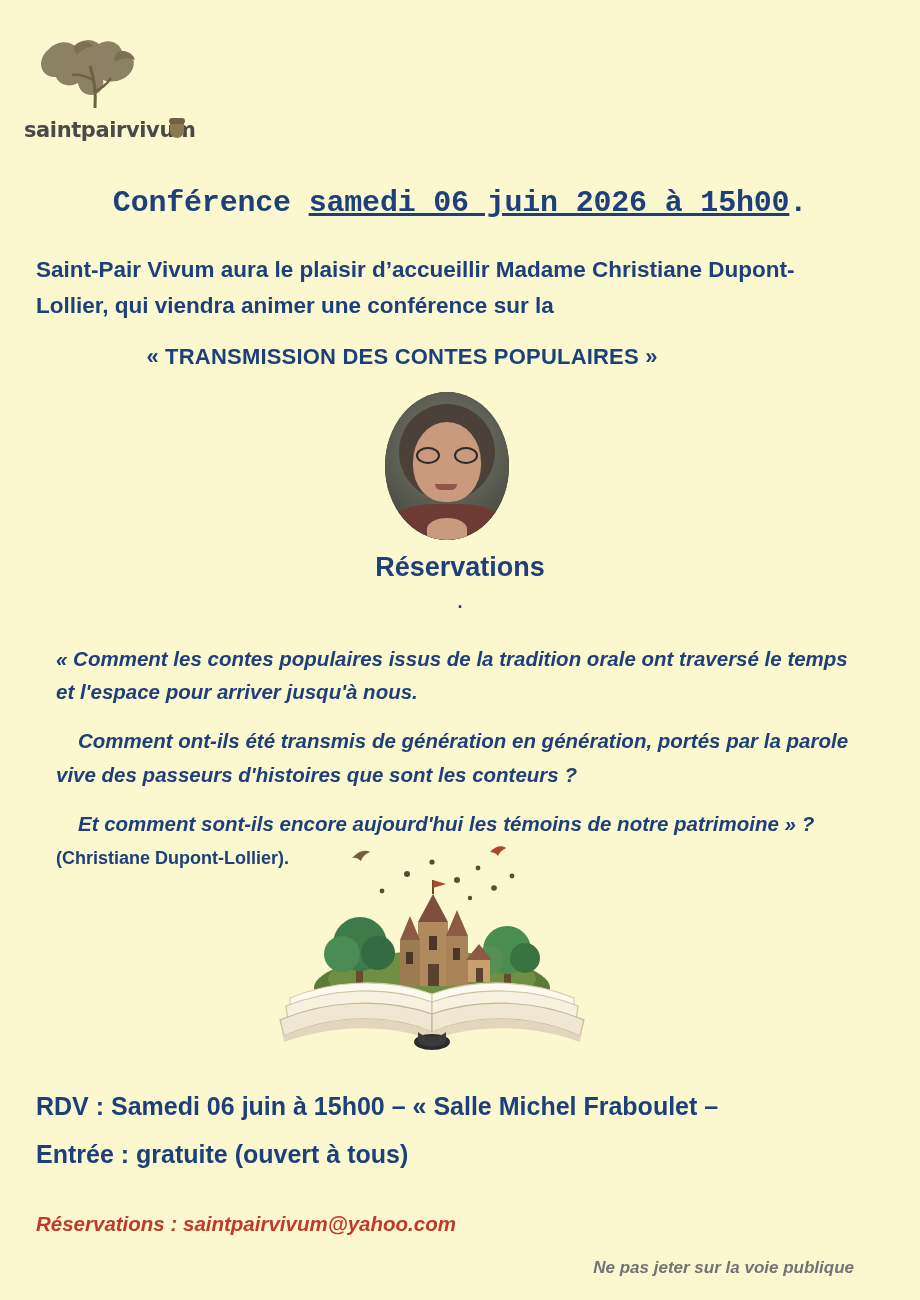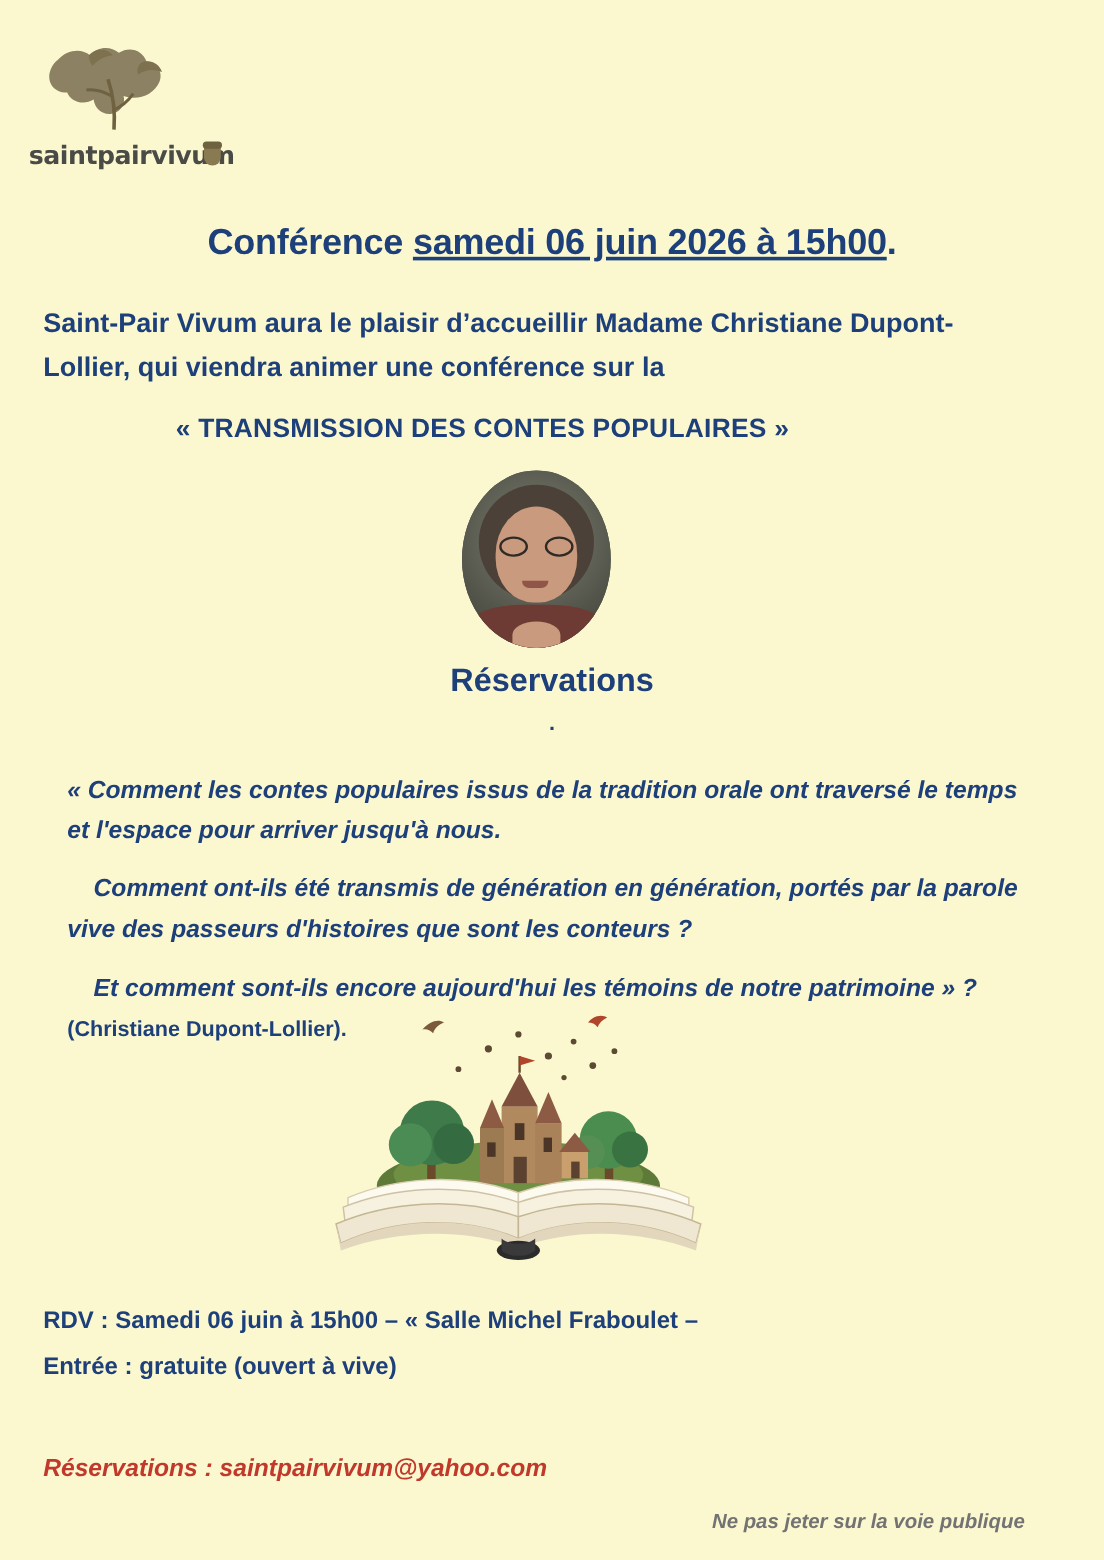--- a/index.html
+++ b/index.html
@@ -73,20 +73,21 @@
   .title {
     position: absolute;
     left: 0;
     top: 186px;
     width: 920px;
     text-align: center;
     font-size: 30px;
     font-weight: 700;
     letter-spacing: -0.2px;
     color: #1d3f7a;
+    font-family: Liberation Mono, monospace;
   }
   .title .u { text-decoration: underline; }
 
   .intro {
     position: absolute;
     left: 36px;
     top: 252px;
     width: 800px;
     font-size: 22.5px;
     font-weight: 700;
@@ -238,21 +239,21 @@
     width: 400px;
     height: 230px;
   }
 
   
   .info {
     position: absolute;
     left: 36px;
     top: 1082px;
     width: 840px;
-    font-size: 20px;
+    font-size: 25px;
     font-weight: 700;
     line-height: 1.92;
     color: #1d3f7a;
   }
   .info p { margin: 0; }
 
   .reservations {
     position: absolute;
     left: 36px;
     top: 1212px;
@@ -384,21 +385,21 @@
       <path d="M200 178 C252 160 310 166 352 184 L348 200 C304 180 248 176 200 196 Z" fill="#efe7d2" stroke="#c4b694" stroke-width="1.2"></path>
       <path d="M48 184 L52 206 C96 190 152 186 200 204 L200 196 C152 176 96 180 52 200 Z" fill="#e2d7bd"></path>
       <path d="M352 184 L348 206 C304 190 248 186 200 204 L200 196 C248 176 304 180 348 200 Z" fill="#e2d7bd"></path>
       <ellipse cx="200" cy="206" rx="18" ry="8" fill="#2b2b2b"></ellipse>
       <path d="M186 196 C192 202 208 202 214 196 L214 206 C208 212 192 212 186 206 Z" fill="#3a3a3a"></path>
     </g>
   </svg>
 
   <div class="info">
     <p>RDV : Samedi 06 juin à 15h00 – « Salle Michel Fraboulet –</p>
-    <p>Entrée : gratuite (ouvert à vive)</p>
+    <p>Entrée : gratuite (ouvert à tous)</p>
   </div>
 
   <div class="reservations">
     <span class="label">Réservations : </span><span>saintpairvivum@yahoo.com</span>
   </div>
 
   <div class="disclaimer">Ne pas jeter sur la voie publique</div>
 
 </div>
 

